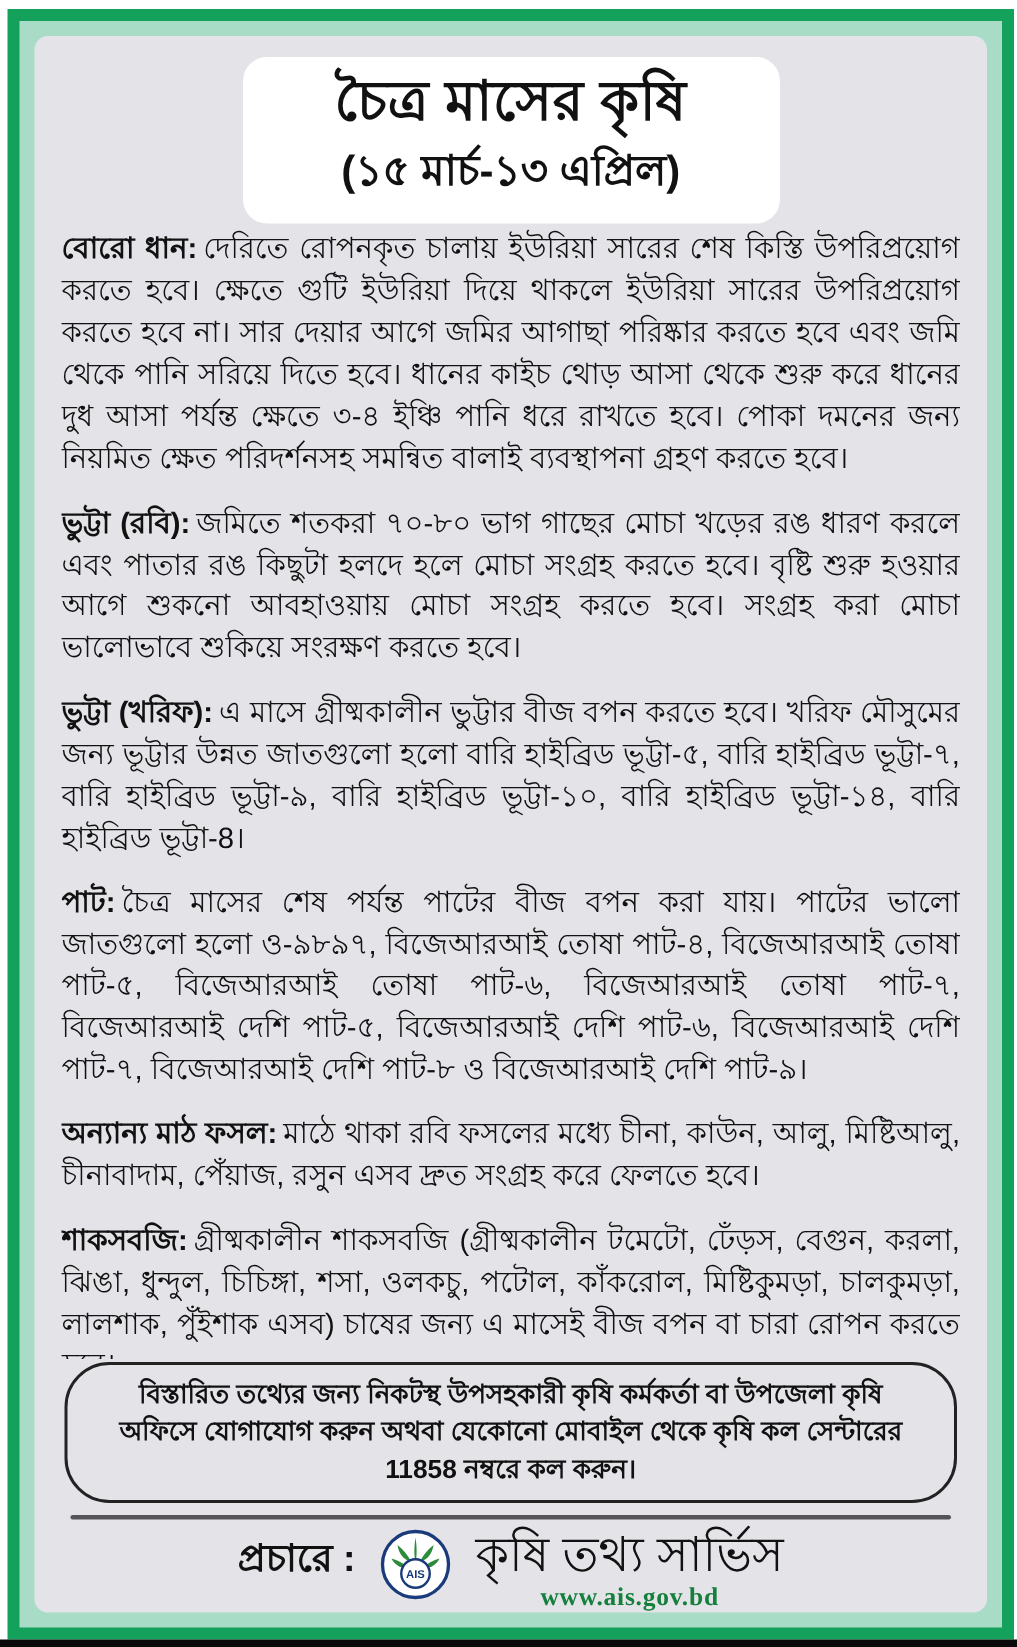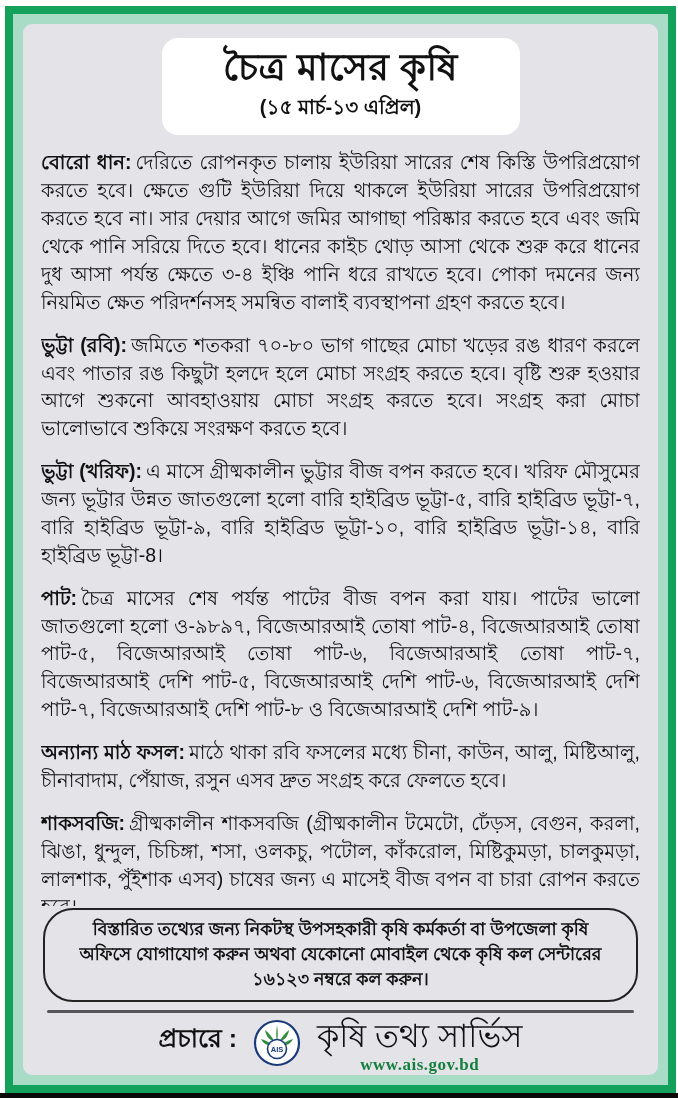--- a/index.html
+++ b/index.html
@@ -41,27 +41,27 @@
     padding: 8px 10px 10px 10px;
     flex: 0 0 auto;
   }
   .title-card h1 {
     font-size: 37px;
     font-weight: bold;
     line-height: 1.2;
     letter-spacing: 0.5px;
   }
   .title-card .subtitle {
-    font-size: 20px;
+    font-size: 28px;
     font-weight: bold;
     margin-top: 2px;
   }
   .body-text {
     flex: 1 1 auto;
-    margin-top: 14px;
+    margin-top: 4px;
     overflow: hidden;
   }
   .para {
     font-size: 19.5px;
     line-height: 1.43;
     text-align: justify;
     margin-bottom: 15px;
   }
   .para .lead {
     font-weight: bold;
@@ -134,21 +134,21 @@
       <div class="body-text">
         <p class="para"><b class="lead">বোরো ধান:</b><span>দেরিতে রোপনকৃত চালায় ইউরিয়া সারের শেষ কিস্তি উপরিপ্রয়োগ করতে হবে। ক্ষেতে গুটি ইউরিয়া দিয়ে থাকলে ইউরিয়া সারের উপরিপ্রয়োগ করতে হবে না। সার দেয়ার আগে জমির আগাছা পরিষ্কার করতে হবে এবং জমি থেকে পানি সরিয়ে দিতে হবে। ধানের কাইচ থোড় আসা থেকে শুরু করে ধানের দুধ আসা পর্যন্ত ক্ষেতে ৩-৪ ইঞ্চি পানি ধরে রাখতে হবে। পোকা দমনের জন্য নিয়মিত ক্ষেত পরিদর্শনসহ সমন্বিত বালাই ব্যবস্থাপনা গ্রহণ করতে হবে।</span></p>
         <p class="para"><b class="lead">ভুট্টা (রবি):</b><span>জমিতে শতকরা ৭০-৮০ ভাগ গাছের মোচা খড়ের রঙ ধারণ করলে এবং পাতার রঙ কিছুটা হলদে হলে মোচা সংগ্রহ করতে হবে। বৃষ্টি শুরু হওয়ার আগে শুকনো আবহাওয়ায় মোচা সংগ্রহ করতে হবে। সংগ্রহ করা মোচা ভালোভাবে শুকিয়ে সংরক্ষণ করতে হবে।</span></p>
         <p class="para"><b class="lead">ভুট্টা (খরিফ):</b><span>এ মাসে গ্রীষ্মকালীন ভুট্টার বীজ বপন করতে হবে। খরিফ মৌসুমের জন্য ভূট্টার উন্নত জাতগুলো হলো বারি হাইব্রিড ভূট্টা-৫, বারি হাইব্রিড ভূট্টা-৭, বারি হাইব্রিড ভূট্টা-৯, বারি হাইব্রিড ভূট্টা-১০, বারি হাইব্রিড ভূট্টা-১৪, বারি হাইব্রিড ভূট্টা-8।</span></p>
         <p class="para"><b class="lead">পাট:</b><span>চৈত্র মাসের শেষ পর্যন্ত পাটের বীজ বপন করা যায়। পাটের ভালো জাতগুলো হলো ও-৯৮৯৭, বিজেআরআই তোষা পাট-৪, বিজেআরআই তোষা পাট-৫, বিজেআরআই তোষা পাট-৬, বিজেআরআই তোষা পাট-৭, বিজেআরআই দেশি পাট-৫, বিজেআরআই দেশি পাট-৬, বিজেআরআই দেশি পাট-৭, বিজেআরআই দেশি পাট-৮ ও বিজেআরআই দেশি পাট-৯।</span></p>
         <p class="para"><b class="lead">অন্যান্য মাঠ ফসল:</b><span>মাঠে থাকা রবি ফসলের মধ্যে চীনা, কাউন, আলু, মিষ্টিআলু, চীনাবাদাম, পেঁয়াজ, রসুন এসব দ্রুত সংগ্রহ করে ফেলতে হবে।</span></p>
         <p class="para"><b class="lead">শাকসবজি:</b><span>গ্রীষ্মকালীন শাকসবজি (গ্রীষ্মকালীন টমেটো, ঢেঁড়স, বেগুন, করলা, ঝিঙা, ধুন্দুল, চিচিঙ্গা, শসা, ওলকচু, পটোল, কাঁকরোল, মিষ্টিকুমড়া, চালকুমড়া, লালশাক, পুঁইশাক এসব) চাষের জন্য এ মাসেই বীজ বপন বা চারা রোপন করতে হবে।</span></p>
 
       </div>
 
-      <div class="notice-box">বিস্তারিত তথ্যের জন্য নিকটস্থ উপসহকারী কৃষি কর্মকর্তা বা উপজেলা কৃষি অফিসে যোগাযোগ করুন অথবা যেকোনো মোবাইল থেকে কৃষি কল সেন্টারের ১৬১২৩ নম্বরে কল করুন।</div>
+      <div class="notice-box">বিস্তারিত তথ্যের জন্য নিকটস্থ উপসহকারী কৃষি কর্মকর্তা বা উপজেলা কৃষি অফিসে যোগাযোগ করুন অথবা যেকোনো মোবাইল থেকে কৃষি কল সেন্টারের 11858 নম্বরে কল করুন।</div>
 
       <div class="separator"></div>
 
       <div class="credit-row">
         <span class="credit-prefix">প্রচারে :</span>
         <svg class="ais-logo" viewBox="0 0 48 48">
           <circle cx="24" cy="24" r="22" fill="#ffffff" stroke="#1a3a7a" stroke-width="2.2"></circle>
           <path d="M24 6 C 23 13, 23 18, 24 23 C 25 18, 25 13, 24 6 Z" fill="#2e8b3a"></path>
           <path d="M12 11 C 16 14, 19 18, 21 22 C 16 21, 13 17, 12 11 Z" fill="#2e8b3a"></path>
           <path d="M36 11 C 32 14, 29 18, 27 22 C 32 21, 35 17, 36 11 Z" fill="#2e8b3a"></path>

